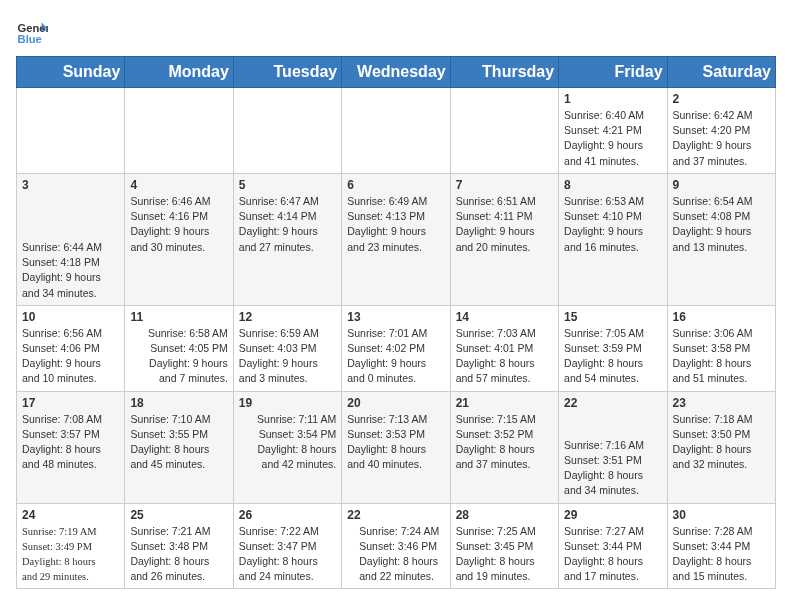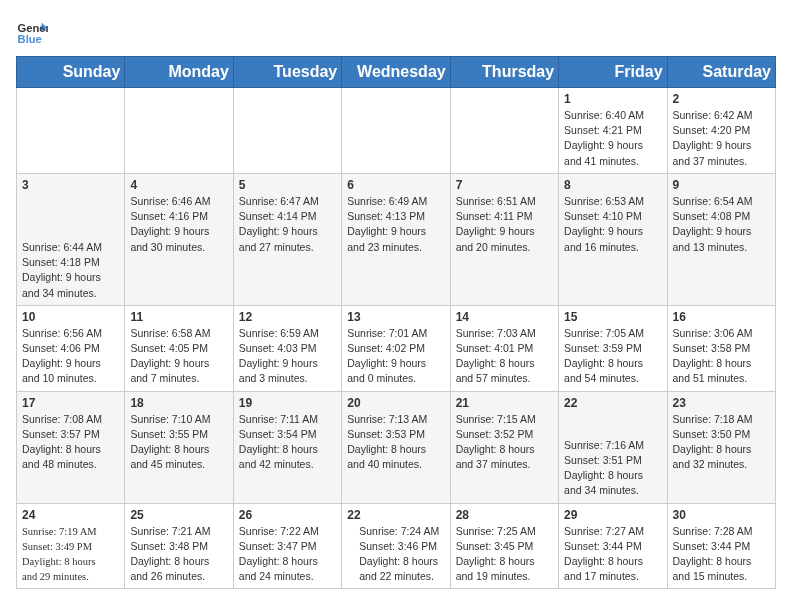--- a/index.html
+++ b/index.html
@@ -182,21 +182,21 @@
       <tr>
         <td>
           <div class="day-num">10</div>
           <div class="day-info" style="white-space: pre-line;">Sunrise: 6:56 AM
 Sunset: 4:06 PM
 Daylight: 9 hours
 and 10 minutes.</div>
         </td>
         <td>
           <div class="day-num">11</div>
-          <div class="day-info" style="white-space: pre-line;">Sunrise: 6:58 AM
+          <div class="day-info" style="white-space: pre-line; text-align: right;">Sunrise: 6:58 AM
 Sunset: 4:05 PM
 Daylight: 9 hours
 and 7 minutes.</div>
         </td>
         <td>
           <div class="day-num">12</div>
           <div class="day-info" style="white-space: pre-line;">Sunrise: 6:59 AM
 Sunset: 4:03 PM
 Daylight: 9 hours
 and 3 minutes.</div>
@@ -240,21 +240,21 @@
         </td>
         <td>
           <div class="day-num">18</div>
           <div class="day-info" style="white-space: pre-line;">Sunrise: 7:10 AM
 Sunset: 3:55 PM
 Daylight: 8 hours
 and 45 minutes.</div>
         </td>
         <td>
           <div class="day-num">19</div>
-          <div class="day-info" style="white-space: pre-line;">Sunrise: 7:11 AM
+          <div class="day-info" style="white-space: pre-line; text-align: right;">Sunrise: 7:11 AM
 Sunset: 3:54 PM
 Daylight: 8 hours
 and 42 minutes.</div>
         </td>
         <td>
           <div class="day-num">20</div>
           <div class="day-info" style="white-space: pre-line;">Sunrise: 7:13 AM
 Sunset: 3:53 PM
 Daylight: 8 hours
 and 40 minutes.</div>

